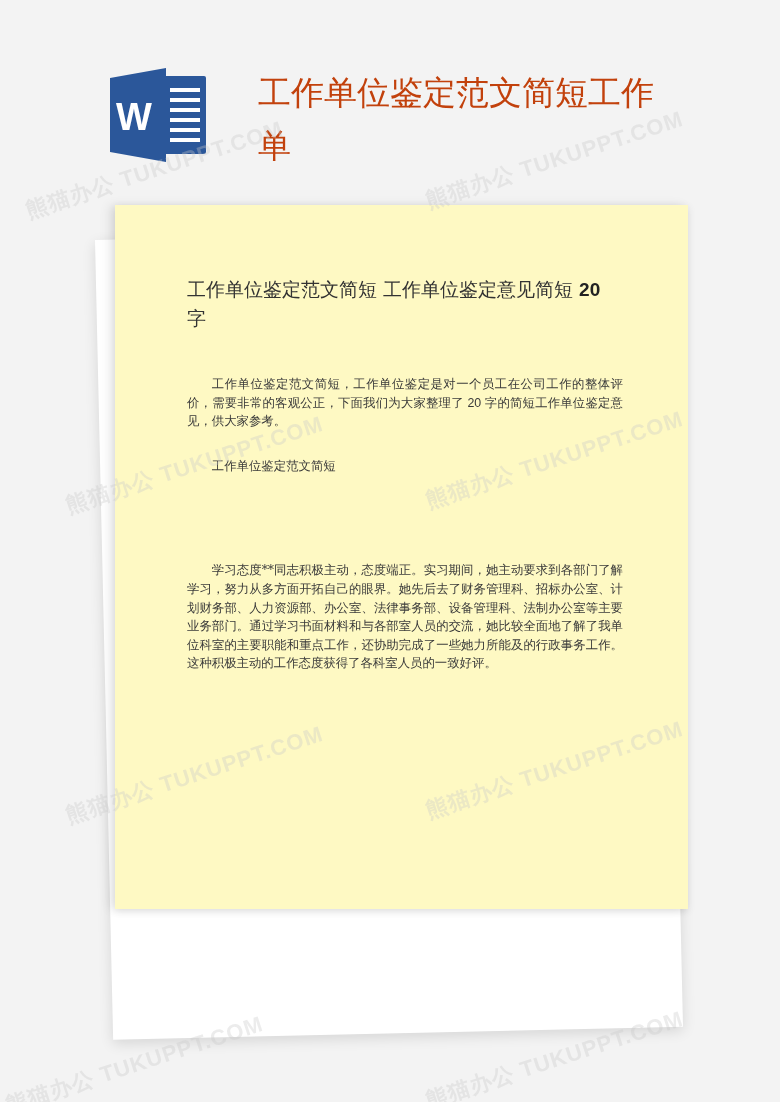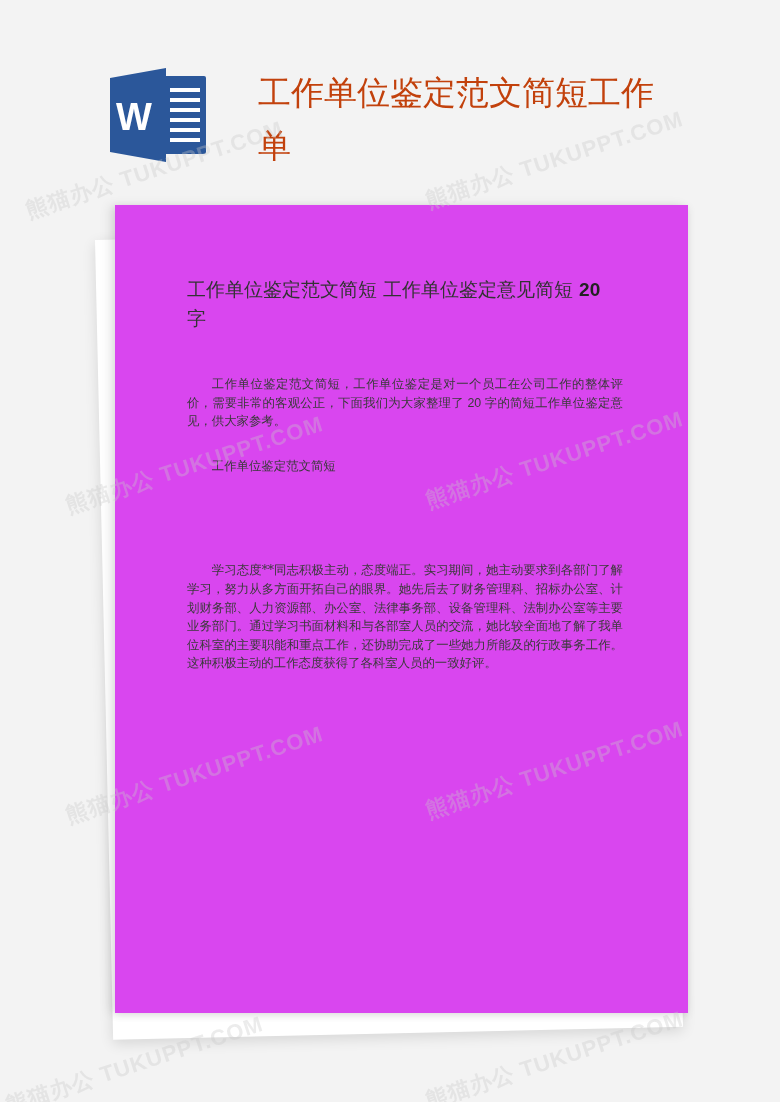--- a/index.html
+++ b/index.html
@@ -45,22 +45,22 @@
     background: #ffffff;
     transform: rotate(-1.3deg);
     transform-origin: left top;
     box-shadow: 0 4px 14px rgba(0,0,0,0.12);
   }
   .sheet-front {
     position: absolute;
     left: 115px;
     top: 205px;
     width: 573px;
-    height: 808px;
-    background: #d946ef;
+    height: 704px;
+    background: #fef9c3;
     box-shadow: -6px 0 10px rgba(0,0,0,0.08), 0 2px 8px rgba(0,0,0,0.10);
   }
   .doc-title {
     position: absolute;
     left: 72px;
     top: 70px;
     width: 440px;
     margin: 0;
     font-size: 19px;
     line-height: 28px;

